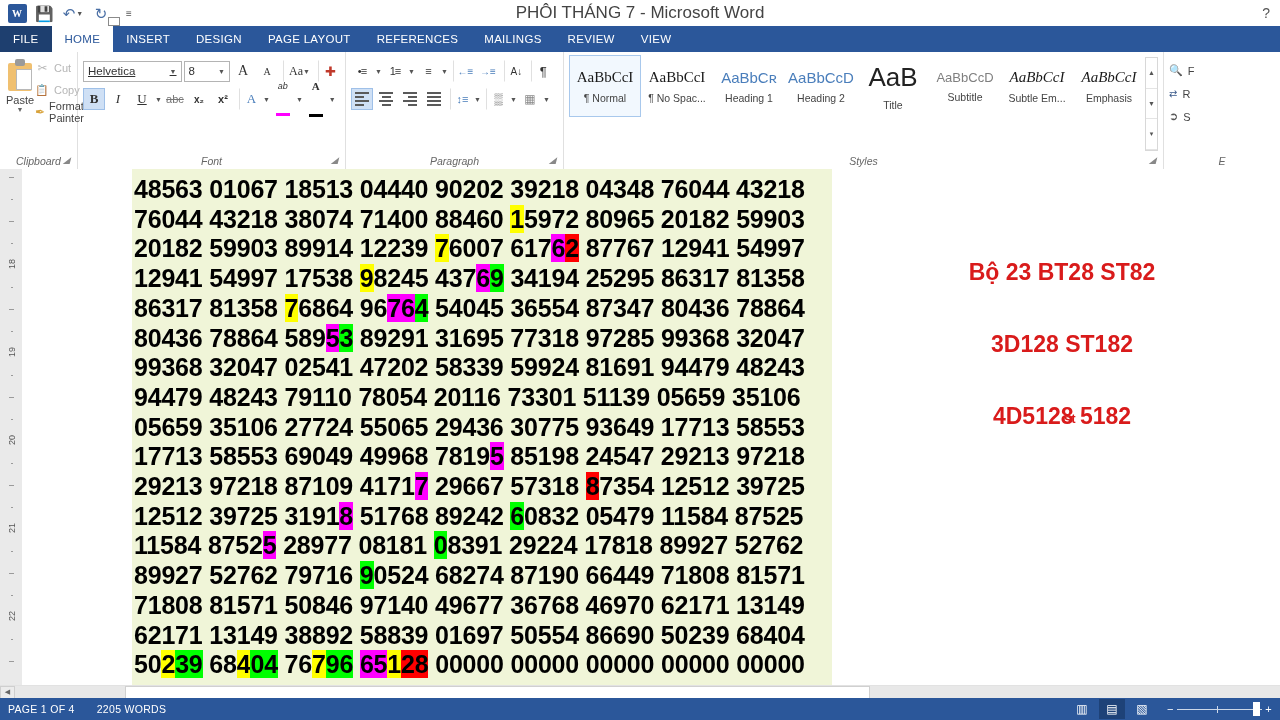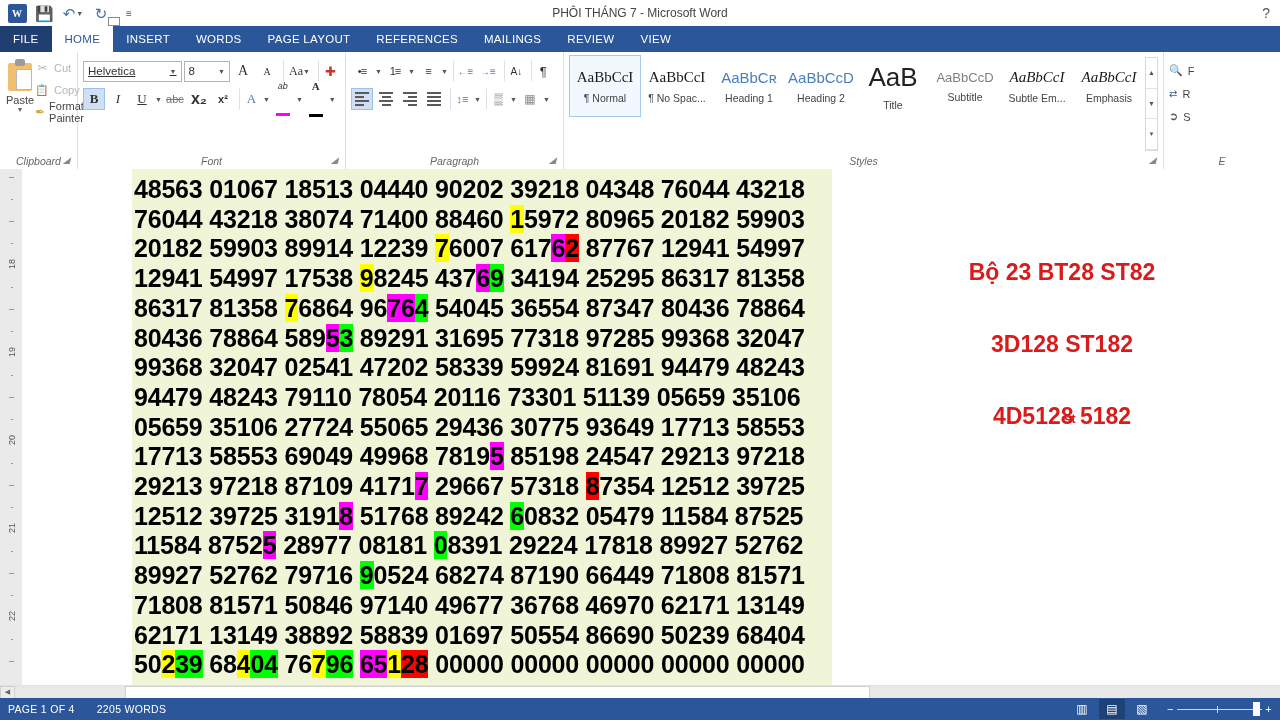--- a/index.html
+++ b/index.html
@@ -25,21 +25,21 @@
   .wordlogo {
     width: 19px; height: 19px; background: #2b579a; border-radius: 2px;
     color: #fff; font-size: 10px; font-weight: bold;
     display: flex; align-items: center; justify-content: center;
     font-family: "Liberation Serif", serif;
   }
   .qat-glyph { font-size: 15px; color: #4a6fa5; line-height: 1; }
   .qat-caret { font-size: 7px; color: #555; margin-left: 1px; }
   #window-title {
     position: absolute; left: 0; right: 0; text-align: center;
-    font-size: 12px; color: #444; pointer-events: none;
+    font-size: 17px; color: #444; pointer-events: none;
   }
   #titlebar-right {
     margin-left: auto; display: flex; align-items: center;
     gap: 10px; padding-right: 10px;
   }
   .help-q { font-size: 14px; color: #555; }
 
   
   #tabstrip {
     height: 26px; background: #2b579a; display: flex;
@@ -342,21 +342,21 @@
   <div id="window-title">PHÔI THÁNG 7 - Microsoft Word</div>
   <div id="titlebar-right">
     <span class="help-q">?</span>
   </div>
 </div>
 
 <div id="tabstrip">
   <div class="tab file">FILE</div>
   <div class="tab active">HOME</div>
   <div class="tab">INSERT</div>
-  <div class="tab">WORDS</div>
+  <div class="tab">DESIGN</div>
   <div class="tab">PAGE LAYOUT</div>
   <div class="tab">REFERENCES</div>
   <div class="tab">MAILINGS</div>
   <div class="tab">REVIEW</div>
   <div class="tab">VIEW</div>
   <div class="filler"></div>
 </div>
 
 <div id="ribbon">
 
@@ -425,21 +425,21 @@
           <span class="ital-i">I</span>
         </div>
         <div class="rbtn">
           <span class="und-u">U</span>
         </div>
         <span class="mini-caret">▼</span>
         <div class="rbtn">
           <span class="strike">abc</span>
         </div>
         <div class="rbtn">
-          <span style="font-weight:bold;font-size:16px;">x₂</span>
+          <span style="font-weight:bold;font-size:10px;">x₂</span>
         </div>
         <div class="rbtn">
           <span style="font-weight:bold;font-size:11px;">x²</span>
         </div>
         <div class="rbtn sep">
           <span style="color:#4a7ebb;font-size:13px;font-family:'Liberation Serif',serif;">A</span>
         </div>
         <span class="mini-caret">▼</span>
         <div class="rbtn">
           <span class="a-stack">

